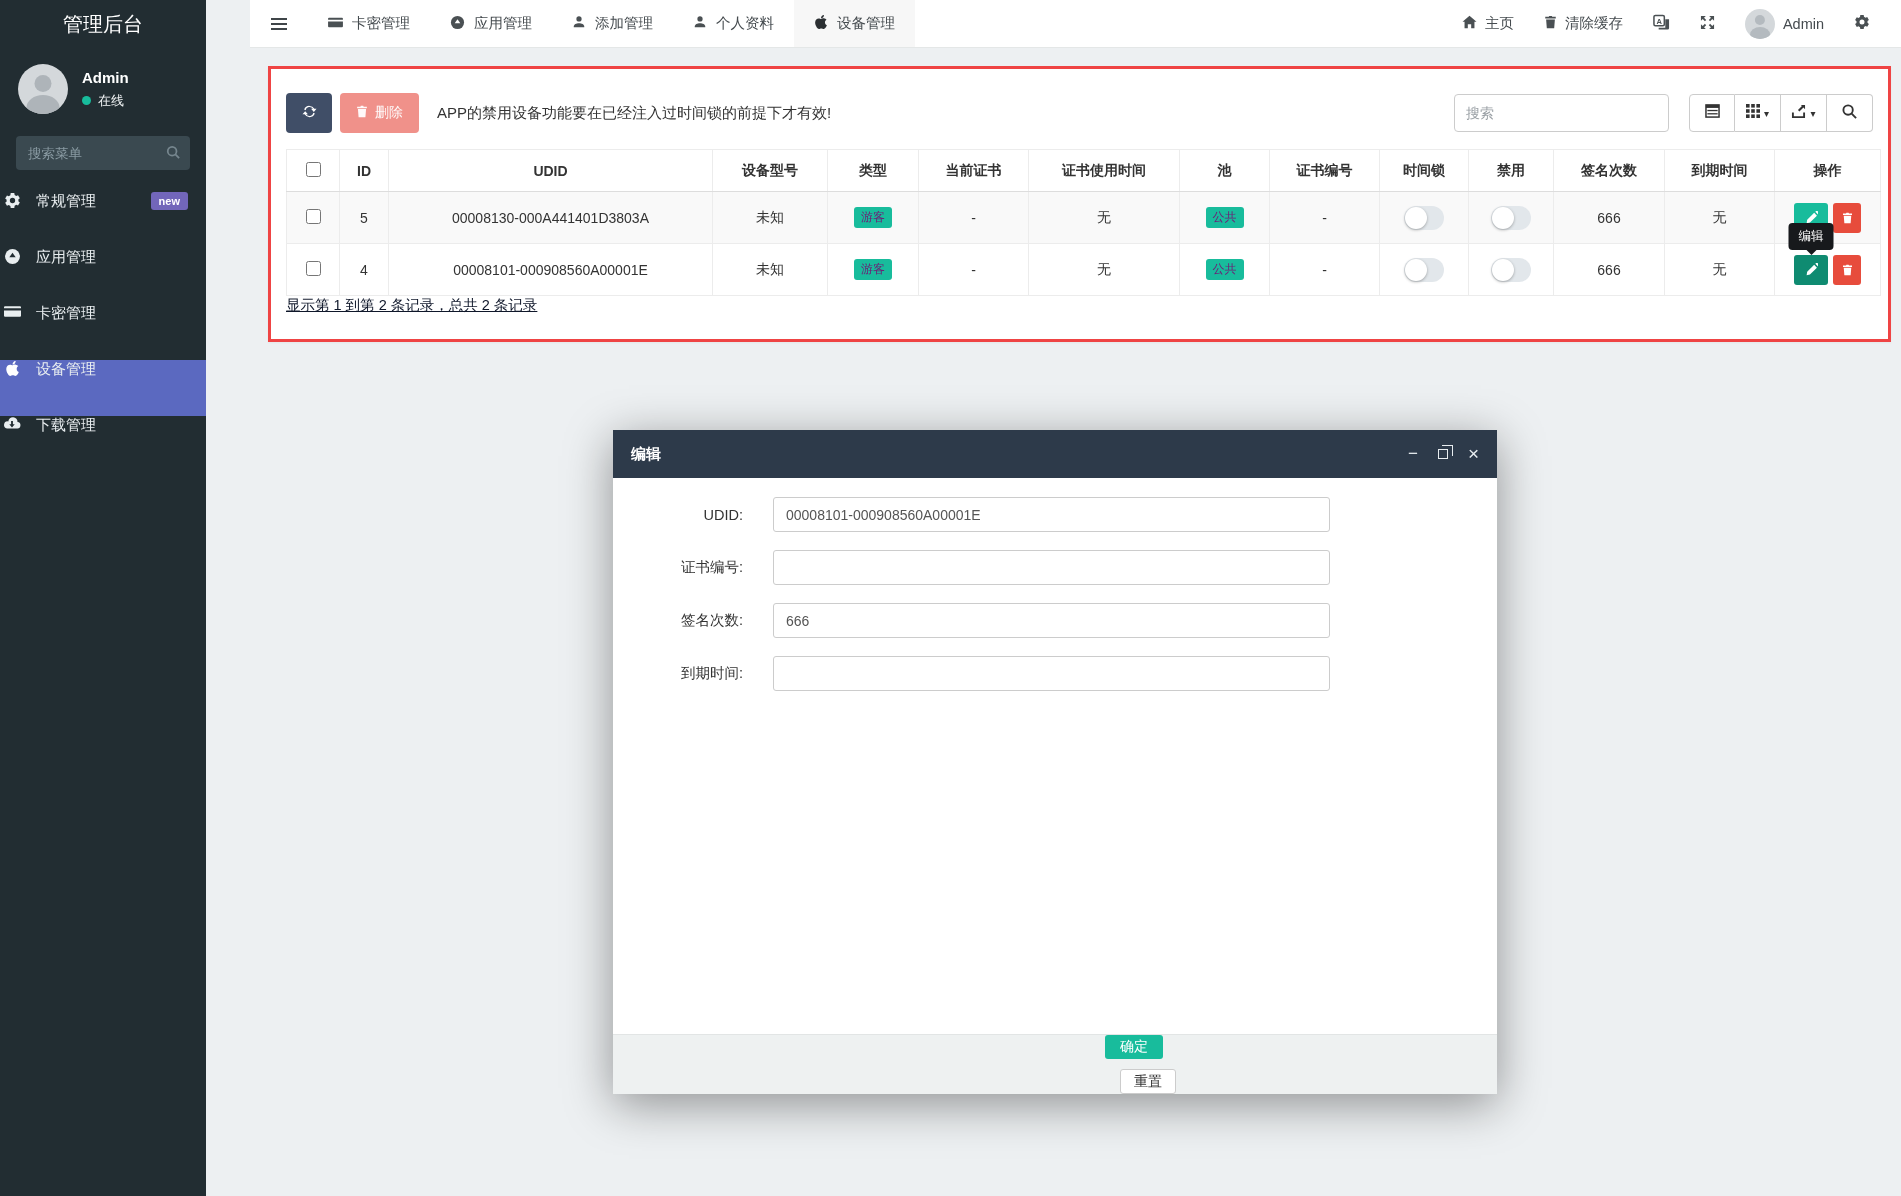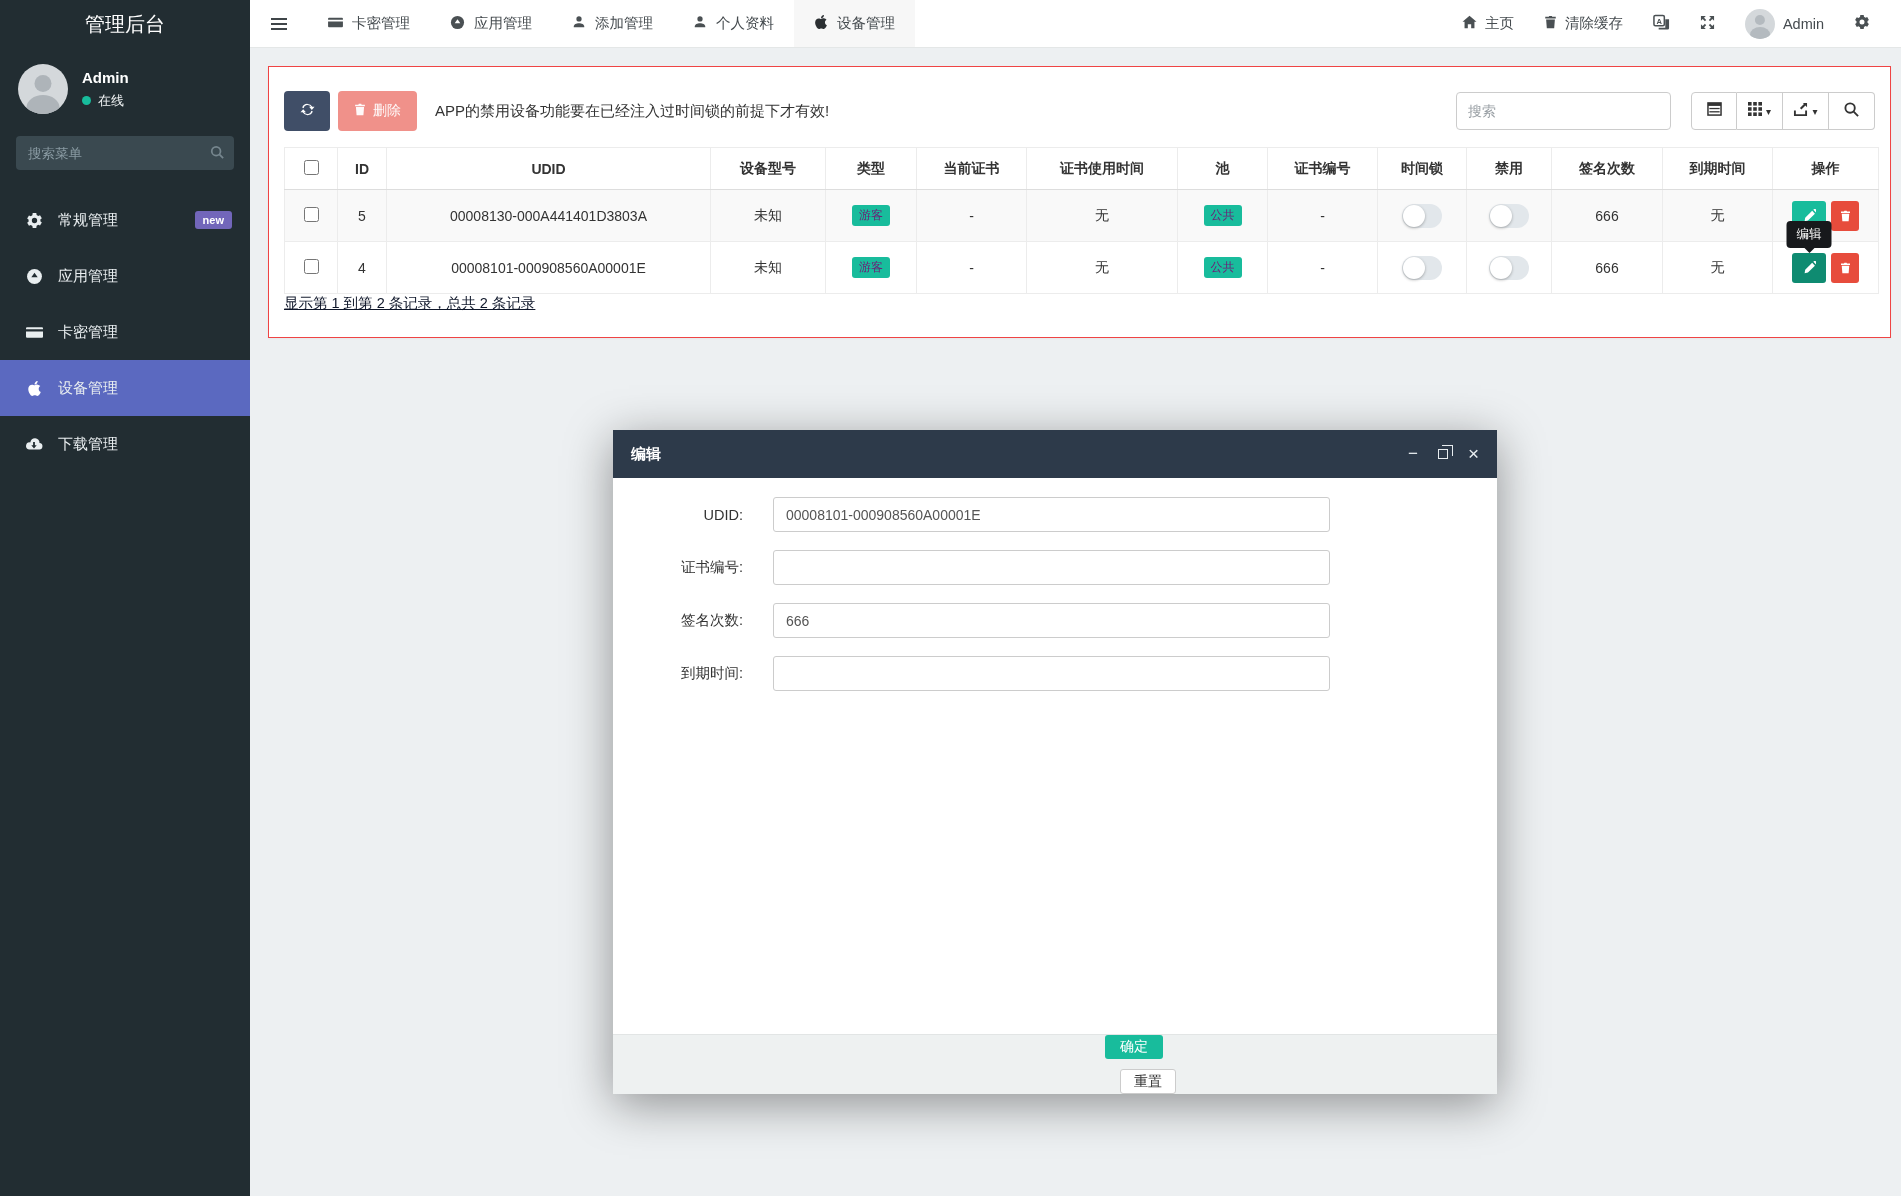--- a/index.html
+++ b/index.html
@@ -1,57 +1,57 @@
 <!DOCTYPE html>
 <html><head>
 <meta charset="utf-8">
 <style>
   * { margin:0; padding:0; box-sizing:border-box; }
   html,body { width:1901px; height:1196px; }
   body { font-family:"Liberation Sans","DejaVu Sans",sans-serif; background:#edf0f2; overflow:hidden; }
   .app { position:relative; width:1901px; height:1196px; }
 
   
-  .sidebar { position:absolute; left:0; top:0; width:250px; height:100%; background:#222d32; z-index:5; }
+  .sidebar { position:absolute; left:0; top:0; width:206px; height:100%; background:#222d32; z-index:5; }
   .brand { height:48px; line-height:48px; text-align:center; color:#fff; font-size:20px; }
   .user-panel { display:flex; align-items:center; padding:16px 18px 14px; }
   .avatar { width:50px; height:50px; border-radius:50%; background:#d4d8db; position:relative; overflow:hidden; flex:none; }
   .avatar::before { content:""; position:absolute; top:22%; left:50%; transform:translateX(-50%); width:34%; height:34%; border-radius:50%; background:#aeb4b9; }
   .avatar::after  { content:""; position:absolute; top:62%; left:50%; transform:translateX(-50%); width:66%; height:50%; border-radius:50% 50% 0 0; background:#aeb4b9; }
   .user-meta { margin-left:14px; }
   .user-name { color:#fff; font-weight:bold; font-size:15px; margin-bottom:6px; }
   .user-status { color:#f2f5f6; font-size:13px; display:flex; align-items:center; }
   .dot { width:9px; height:9px; border-radius:50%; background:#18bc9c; margin-right:7px; }
   .side-search { margin:8px 16px 4px; position:relative; }
   .side-search input { width:100%; height:34px; background:#3a4950; border:none; border-radius:4px; padding:0 32px 0 12px; color:#cfd8dc; font-size:13.5px; outline:none; font-family:inherit; }
   .side-search input::placeholder { color:#8a9ba3; }
   .side-search .mag { position:absolute; right:10px; top:9px; opacity:.75; }
   .menu { margin-top:22px; }
-  .menu-item { display:flex; align-items:center; height:56px; padding-left:22px; color:#e9eef0; font-size:15px; cursor:pointer; }
+  .menu-item { display:flex; align-items:flex-start; height:56px; color:#e9eef0; font-size:15px; cursor:pointer; }
   .menu-item .mi-icon { width:24px; display:flex; justify-content:center; margin-right:12px; color:#e9eef0; }
   .menu-item.active { background:#5b69c0; }
   .badge-new { margin-left:auto; margin-right:18px; background:#7266ba; color:#fff; font-size:11px; font-weight:bold; padding:3px 8px; border-radius:3px; }
   .chev-left { margin-left:auto; margin-right:20px; color:#cfd8dc; font-size:17px; line-height:1; }
 
   
   .topnav { position:absolute; left:250px; top:0; right:0; height:48px; background:#fff; border-bottom:1px solid #e4e7e7; display:flex; align-items:stretch; z-index:4; }
   .hamburger { width:58px; display:flex; flex-direction:column; justify-content:center; align-items:center; gap:3px; cursor:pointer; }
   .hamburger i { display:block; width:16px; height:2px; background:#3f4549; }
   .nav-tab { display:flex; align-items:center; gap:9px; padding:0 20px; color:#454b4f; font-size:14.5px; cursor:pointer; }
   .nav-tab.active { background:#f7f7f7; }
   .nav-tab svg { flex:none; }
   .topnav-right { margin-left:auto; display:flex; align-items:center; padding-right:16px; }
   .tn-item { display:flex; align-items:center; gap:8px; color:#454b4f; font-size:14.5px; padding:0 15px; cursor:pointer; height:48px; }
   .tn-avatar { width:30px; height:30px; }
   .tn-avatar.avatar::before { background:#b4babf; } .tn-avatar.avatar::after { background:#b4babf; }
   .icon-g { color:#4a5053; }
 
   
   .content { position:absolute; left:250px; top:48px; right:0; bottom:0; background:#edf0f2; }
-  .card { margin:18px 10px 0 18px; background:#fff; border:1px solid #ef4444; box-shadow:0 1px 2px rgba(0,0,0,.04); padding:24px 15px 24px; }
+  .card { margin:18px 10px 0 18px; background:#fff; border:3px solid #ef4444; box-shadow:0 1px 2px rgba(0,0,0,.04); padding:24px 15px 24px; }
   .toolbar { display:flex; align-items:center; margin-bottom:16px; }
   .btn-refresh { width:46px; height:40px; background:#404e67; border:none; border-radius:4px; color:#fff; display:flex; align-items:center; justify-content:center; cursor:pointer; }
   .btn-delete { margin-left:8px; height:40px; background:#f0918a; border:none; border-radius:4px; color:rgba(255,255,255,.95); font-size:14px; padding:0 16px; display:flex; align-items:center; gap:7px; cursor:pointer; font-family:inherit; }
   .notice { margin-left:18px; font-size:15px; color:#333; }
   .toolbar-spacer { flex:1; }
   .tb-search { width:215px; height:38px; border:1px solid #ccc; border-radius:4px; padding:0 11px; font-size:14px; color:#555; outline:none; font-family:inherit; }
   .tb-search::placeholder { color:#9aa0a5; }
   .btn-group { display:flex; margin-left:20px; }
   .btn-group .gbtn { width:46px; height:38px; background:#fff; border:1px solid #ccc; border-left-width:0; display:flex; align-items:center; justify-content:center; gap:4px; color:#333; cursor:pointer; }
   .btn-group .gbtn:first-child { border-left-width:1px; border-radius:4px 0 0 4px; }

